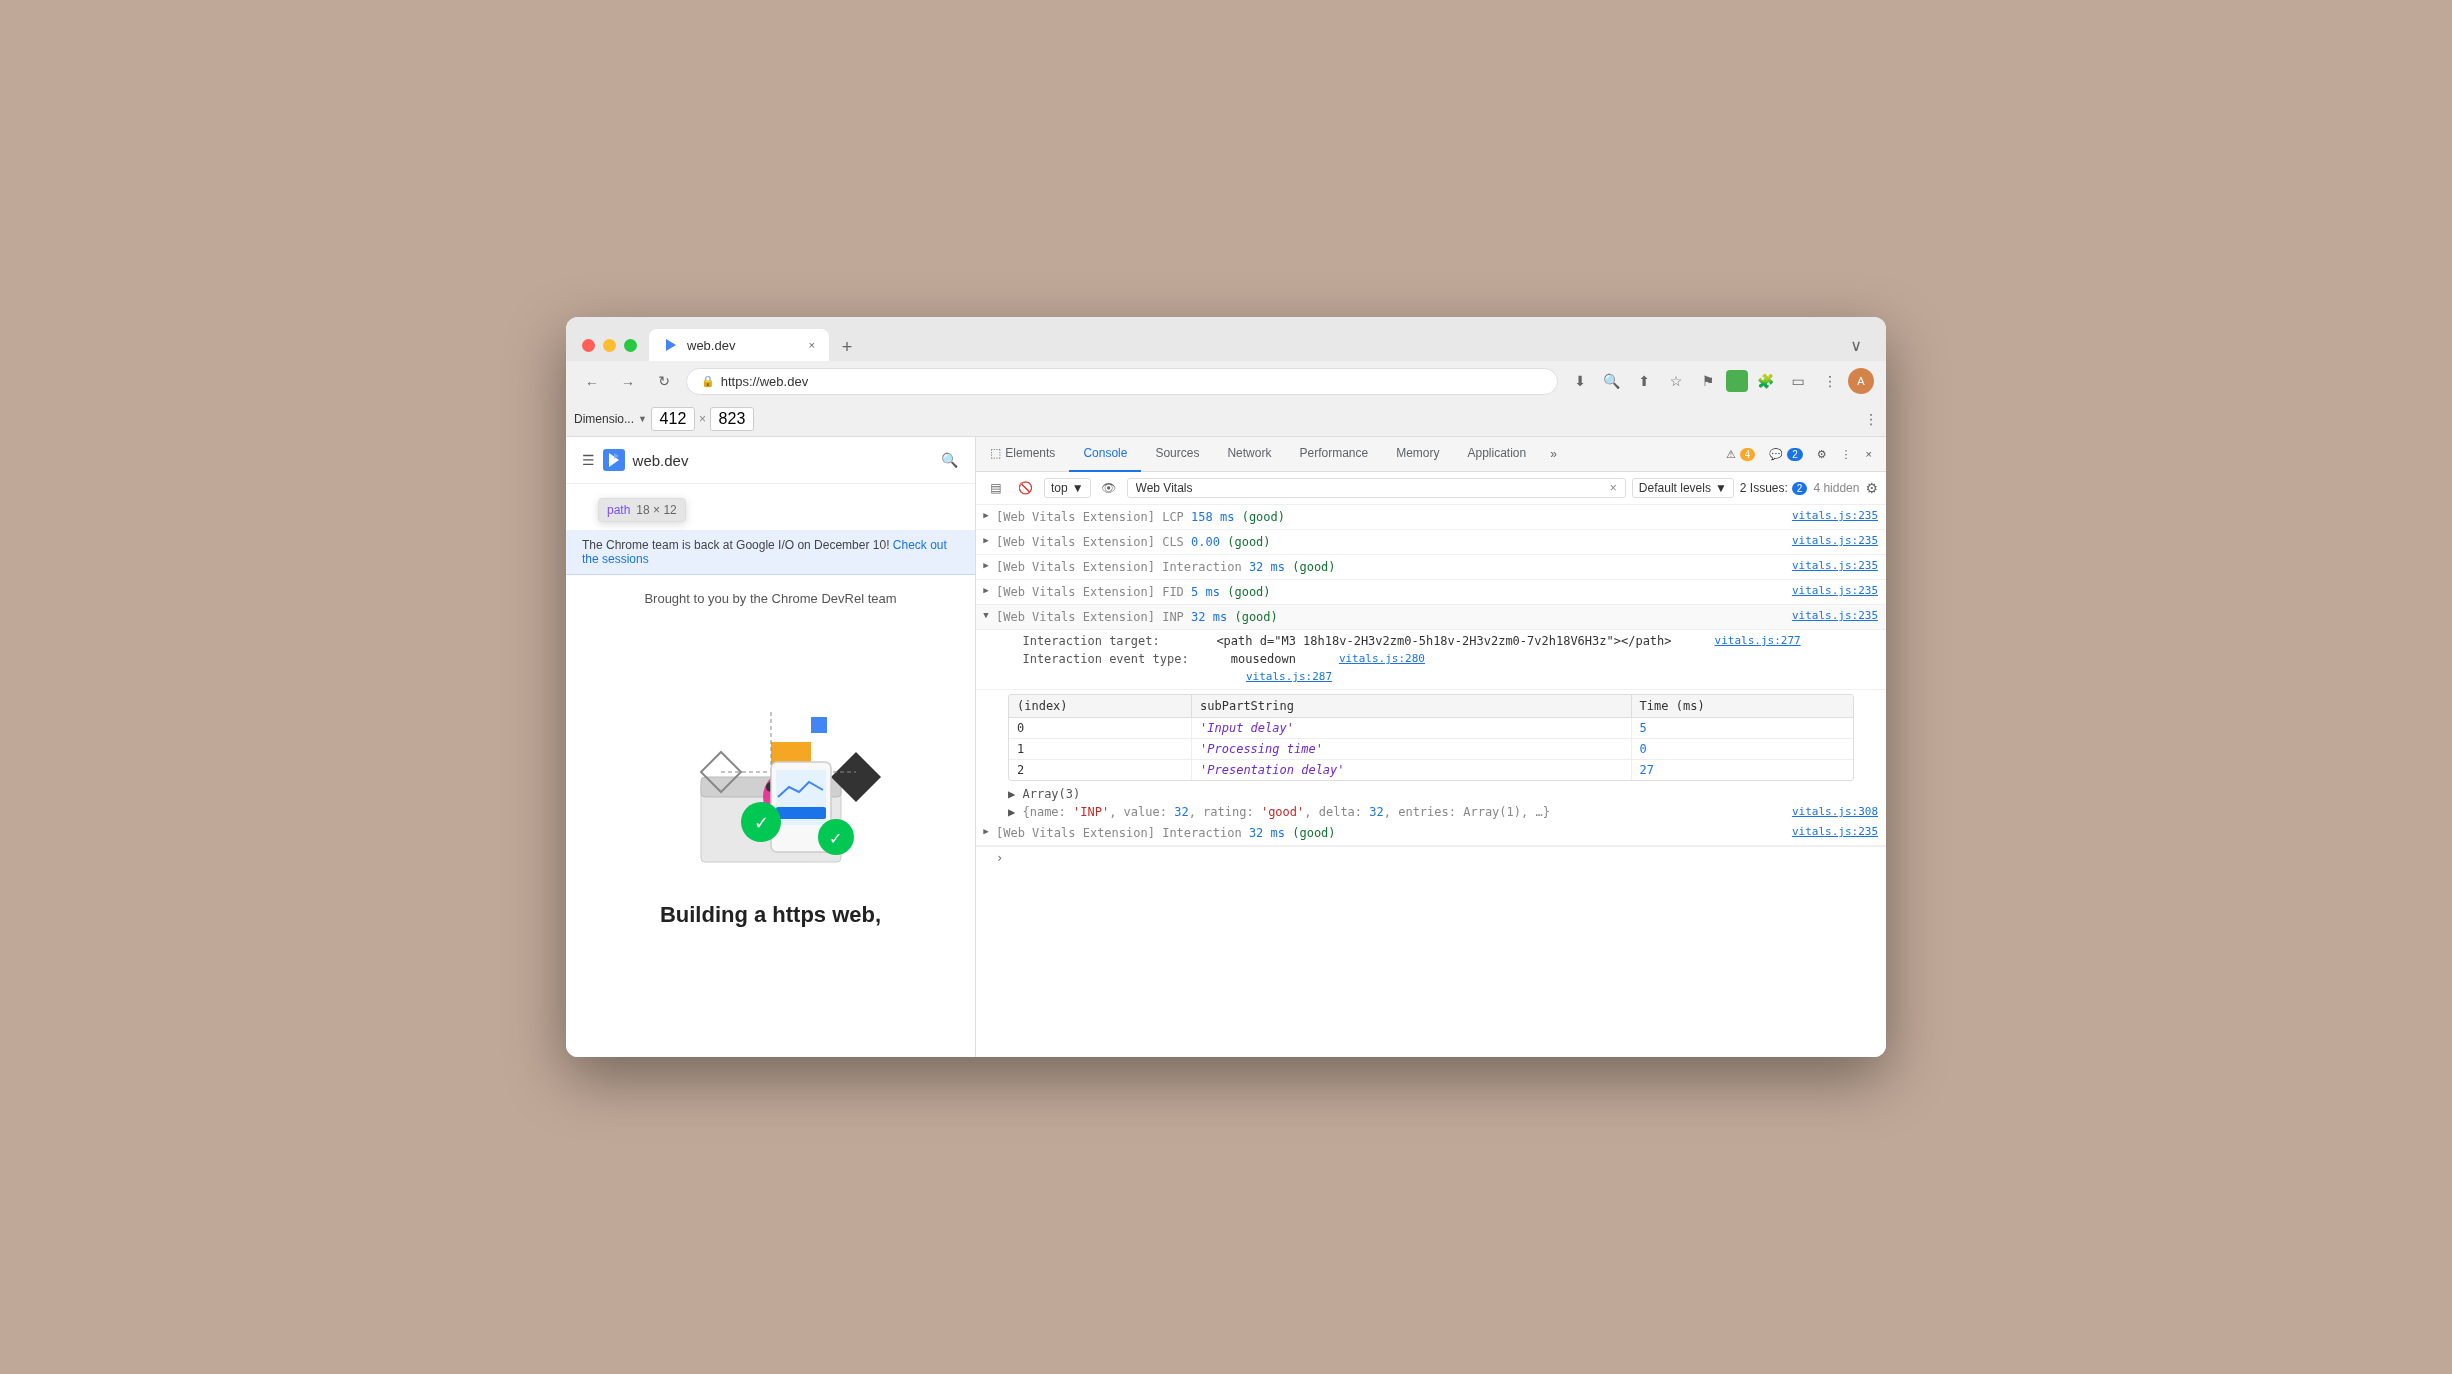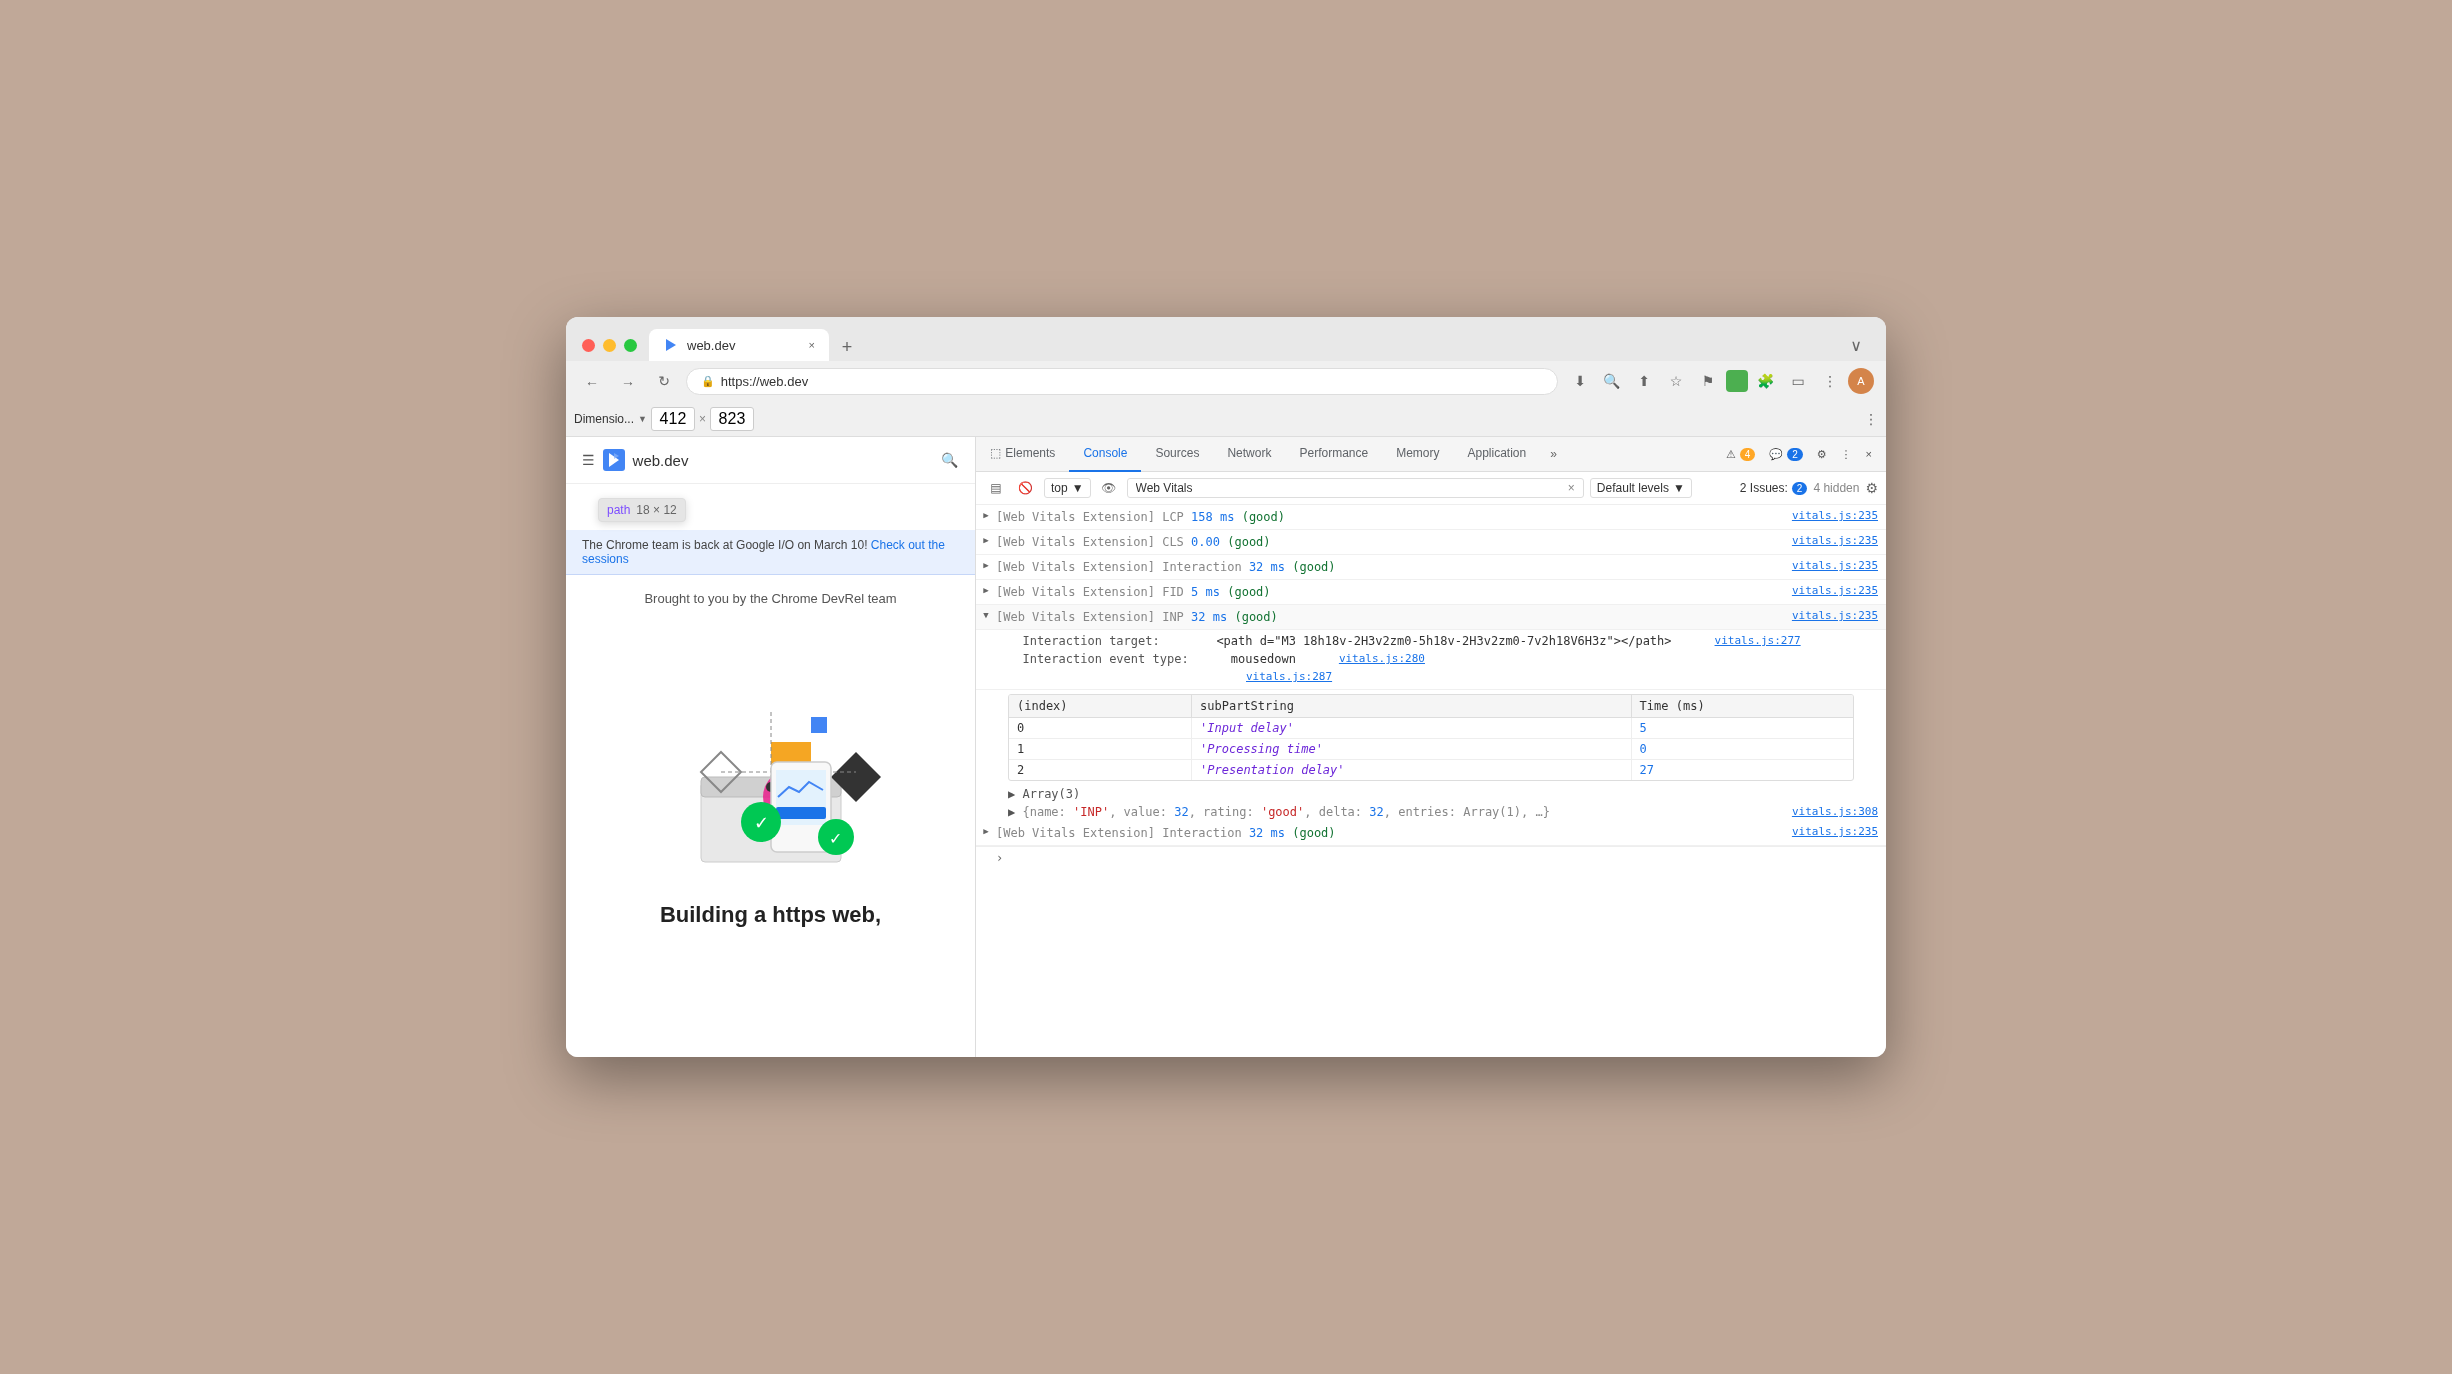--- a/index.html
+++ b/index.html
@@ -367,21 +367,20 @@
       display: flex;
       align-items: center;
       gap: 4px;
     }
     .issues-count {
       font-size: 12px;
       color: #333;
       display: flex;
       align-items: center;
       gap: 4px;
-      margin-left: 42px;
     }
     .hidden-count { font-size: 12px; color: #888; }
     .settings-btn { color: #666; font-size: 14px; cursor: pointer; }
     
     .console-log {
       flex: 1;
       overflow-y: auto;
       font-family: 'SF Mono', 'Consolas', monospace;
       font-size: 12px;
     }
@@ -573,21 +572,21 @@
       
       <div style="margin: 6px 16px 0; display:inline-block;">
         <span class="path-tooltip">
           <span class="path-label">path</span>
           <span class="path-dims">18 × 12</span>
         </span>
       </div>
 
       
       <div class="banner">
-        <span>The Chrome team is back at Google I/O on March 10!</span>
+        <span>The Chrome team is back at Google I/O on December 10!</span>
         <a href="#">Check out the sessions</a>
       </div>
 
       
       <div class="webpage-body">
         <p class="credit-text">Brought to you by the Chrome DevRel team</p>
 
         <div class="illustration">
           <svg viewBox="0 0 260 260" class="illus-svg">
 

